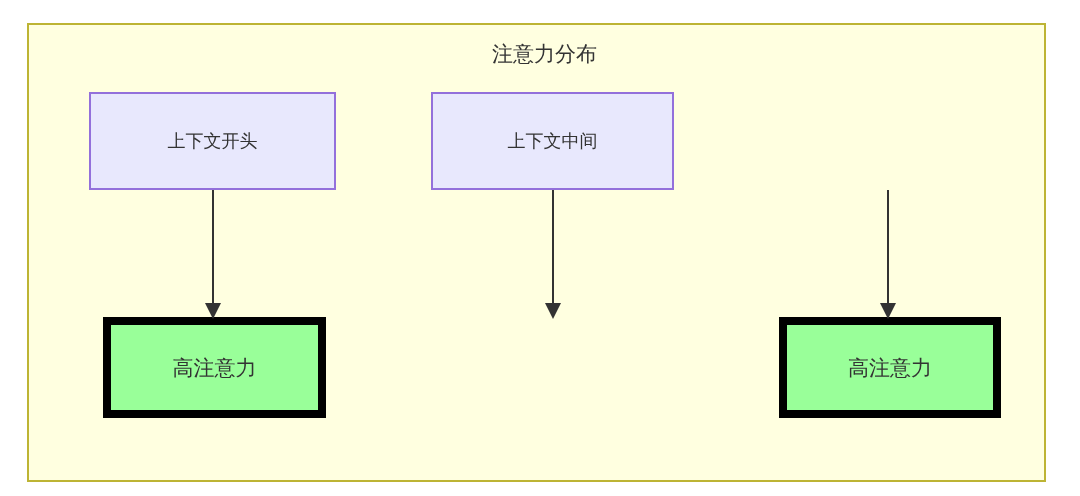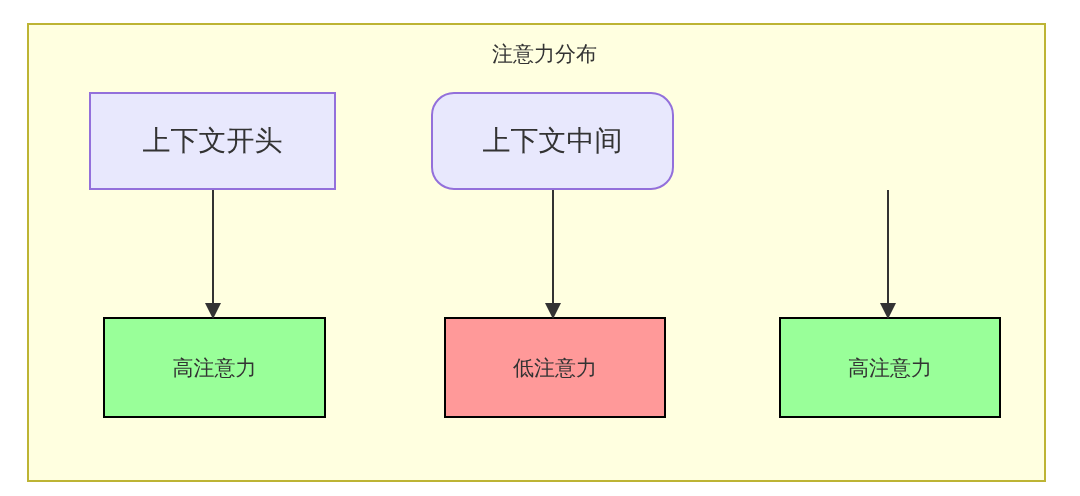--- a/index.html
+++ b/index.html
@@ -51,35 +51,35 @@
     position: absolute;
     height: 98px;
     background: #e8e8fd;
     border: 2px solid #9370db;
     box-sizing: border-box;
     display: flex;
     align-items: center;
     justify-content: center;
   }
   .node-top .node-label {
-    font-size: 28px;
+    font-size: 18px;
     color: #333333;
     line-height: 26px;
     white-space: nowrap;
   }
 
   #node-ctx-start  { left: 89px;  top: 92px; width: 247px; }
-  #node-ctx-middle { left: 431px; top: 92px; width: 243px; border-radius: 23px; }
+  #node-ctx-middle { left: 431px; top: 92px; width: 243px; }
   #node-ctx-end    { left: 766px; top: 92px; width: 243px; }
 
   
   .node-bottom {
     position: absolute;
     height: 101px;
-    border: 2px solid #000000;
+    border: 8px solid #000000;
     box-sizing: border-box;
     display: flex;
     align-items: center;
     justify-content: center;
   }
   .node-bottom .node-label {
     font-size: 21px;
     color: #333333;
     line-height: 26px;
     white-space: nowrap;
@@ -125,23 +125,20 @@
 
   <div id="node-ctx-middle" class="node-top">
     <span class="node-label">上下文中间</span>
   </div>
 
 
   <div id="node-attn-start" class="node-bottom fill-high">
     <span class="node-label">高注意力</span>
   </div>
 
-  <div id="node-attn-middle" class="node-bottom fill-low">
-    <span class="node-label">低注意力</span>
-  </div>
 
   <div id="node-attn-end" class="node-bottom fill-high">
     <span class="node-label">高注意力</span>
   </div>
 
   <svg id="edges">
     <g>
       <line class="edge-line" x1="213" y1="190" x2="213" y2="308"></line>
       <polygon class="edge-head" points="213,319 205,303 221,303"></polygon>
     </g>

